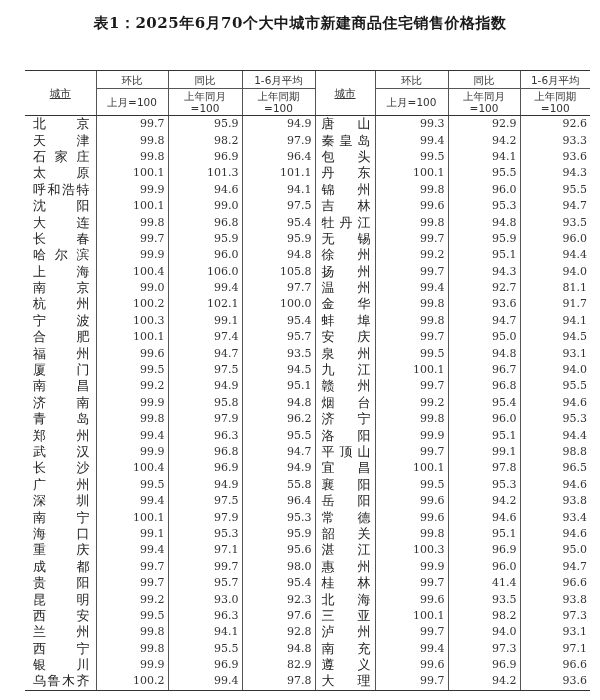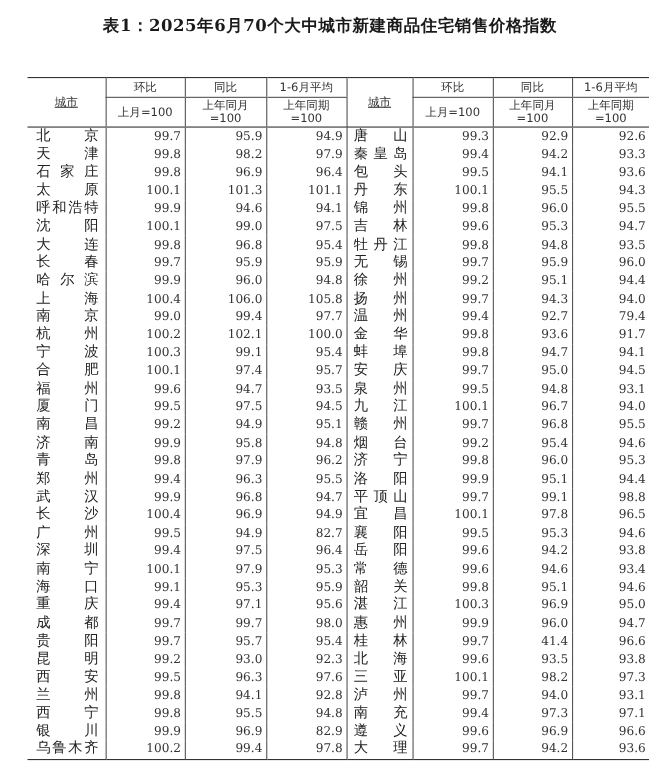--- a/index.html
+++ b/index.html
@@ -172,21 +172,21 @@
         <td>94.0</td>
       </tr>
       <tr>
         <td class="cname">南京</td>
         <td>99.0</td>
         <td>99.4</td>
         <td>97.7</td>
         <td class="cname2">温州</td>
         <td>99.4</td>
         <td>92.7</td>
-        <td>79.4</td>
+        <td>81.1</td>
       </tr>
       <tr>
         <td class="cname">杭州</td>
         <td>100.2</td>
         <td>102.1</td>
         <td>100.0</td>
         <td class="cname2">金华</td>
         <td>99.8</td>
         <td>93.6</td>
         <td>91.7</td>
@@ -288,21 +288,21 @@
         <td>94.9</td>
         <td class="cname2">宜昌</td>
         <td>100.1</td>
         <td>97.8</td>
         <td>96.5</td>
       </tr>
       <tr>
         <td class="cname">广州</td>
         <td>99.5</td>
         <td>94.9</td>
-        <td>82.7</td>
+        <td>55.8</td>
         <td class="cname2">襄阳</td>
         <td>99.5</td>
         <td>95.3</td>
         <td>94.6</td>
       </tr>
       <tr>
         <td class="cname">深圳</td>
         <td>99.4</td>
         <td>97.5</td>
         <td>96.4</td>

